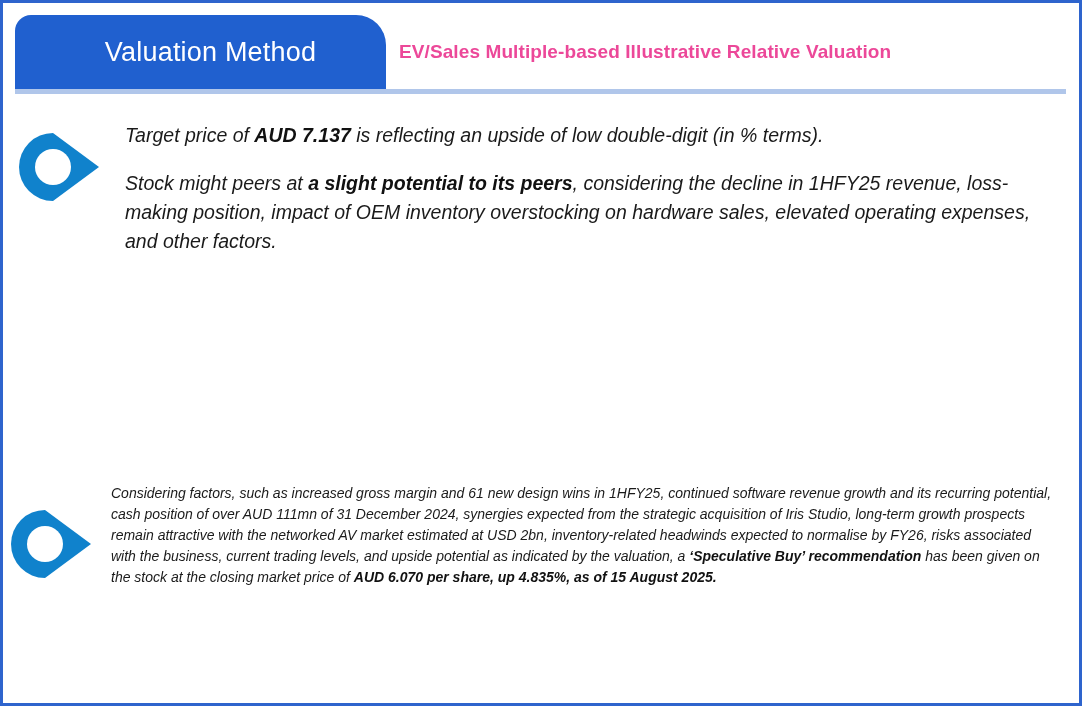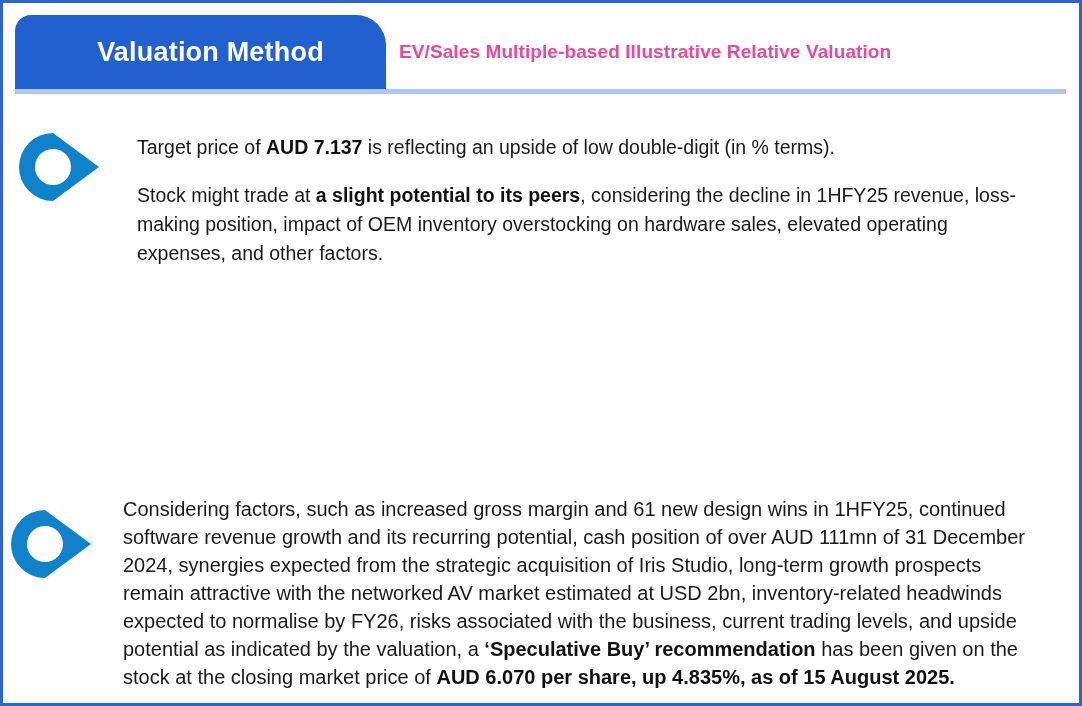--- a/index.html
+++ b/index.html
@@ -36,21 +36,21 @@
     background: #2060cf;
     border-radius: 16px 30px 0 0;
     box-sizing: border-box;
     display: flex;
     align-items: center;
     justify-content: center;
   }
   .tab-label {
     color: #ffffff;
     font-size: 27px;
-    font-weight: bold;
+    font-weight: normal;
     letter-spacing: 0.2px;
     line-height: 1;
     white-space: nowrap;
     margin-left: 20px;
   }
   .subtitle {
     position: absolute;
     left: 396px;
     top: 0;
     height: 74px;
@@ -78,21 +78,22 @@
   .bullet svg {
     display: block;
     width: 86px;
     height: 72px;
   }
   .copy {
     position: absolute;
     color: #1a1a1a;
   }
   .copy p {
-    margin: 12px;
+    margin: 0;
+    font-style: italic;
   }
   .copy p + p {
     margin-top: 19px;
   }
   .copy b {
     font-weight: bold;
     color: #111111;
   }
 
   
@@ -102,22 +103,22 @@
     width: 925px;
     font-size: 19.5px;
     line-height: 29px;
   }
 
   
   #summary-copy {
     left: 108px;
     top: 480px;
     width: 945px;
-    font-size: 20px;
-    line-height: 28px;
+    font-size: 14px;
+    line-height: 21px;
   }
 </style>
 </head>
 <body>
 
 <div class="page">
 
   <div class="section-header" style="top:12px; height:79px;">
     <div class="tab">
       <span class="tab-label">Valuation Method</span>
@@ -128,21 +129,21 @@
 
   <div class="bullet" style="left:14px; top:128px;">
     <svg viewBox="0 0 86 72" xmlns="http://www.w3.org/2000/svg">
       <path d="M36 2 A34 34 0 1 0 36 70 L82 36 Z" fill="#1082cc"></path>
       <circle cx="36" cy="36" r="18" fill="#ffffff"></circle>
     </svg>
   </div>
 
   <div class="copy" id="valuation-copy">
       <p><span>Target price of </span><b>AUD 7.137</b><span> is reflecting an upside of low double-digit (in % terms).</span></p>
-      <p><span>Stock might trade at </span><b>a slight potential to its peers</b><span>, considering the decline in 1HFY25 revenue, loss-making position, impact of OEM inventory overstocking on hardware sales, elevated operating expenses, and other factors.</span></p>
+      <p><span>Stock might peers at </span><b>a slight potential to its peers</b><span>, considering the decline in 1HFY25 revenue, loss-making position, impact of OEM inventory overstocking on hardware sales, elevated operating expenses, and other factors.</span></p>
     </div>
 
 
   <div class="bullet" style="left:6px; top:505px;">
     <svg viewBox="0 0 86 72" xmlns="http://www.w3.org/2000/svg">
       <path d="M36 2 A34 34 0 1 0 36 70 L82 36 Z" fill="#1082cc"></path>
       <circle cx="36" cy="36" r="18" fill="#ffffff"></circle>
     </svg>
   </div>
 

